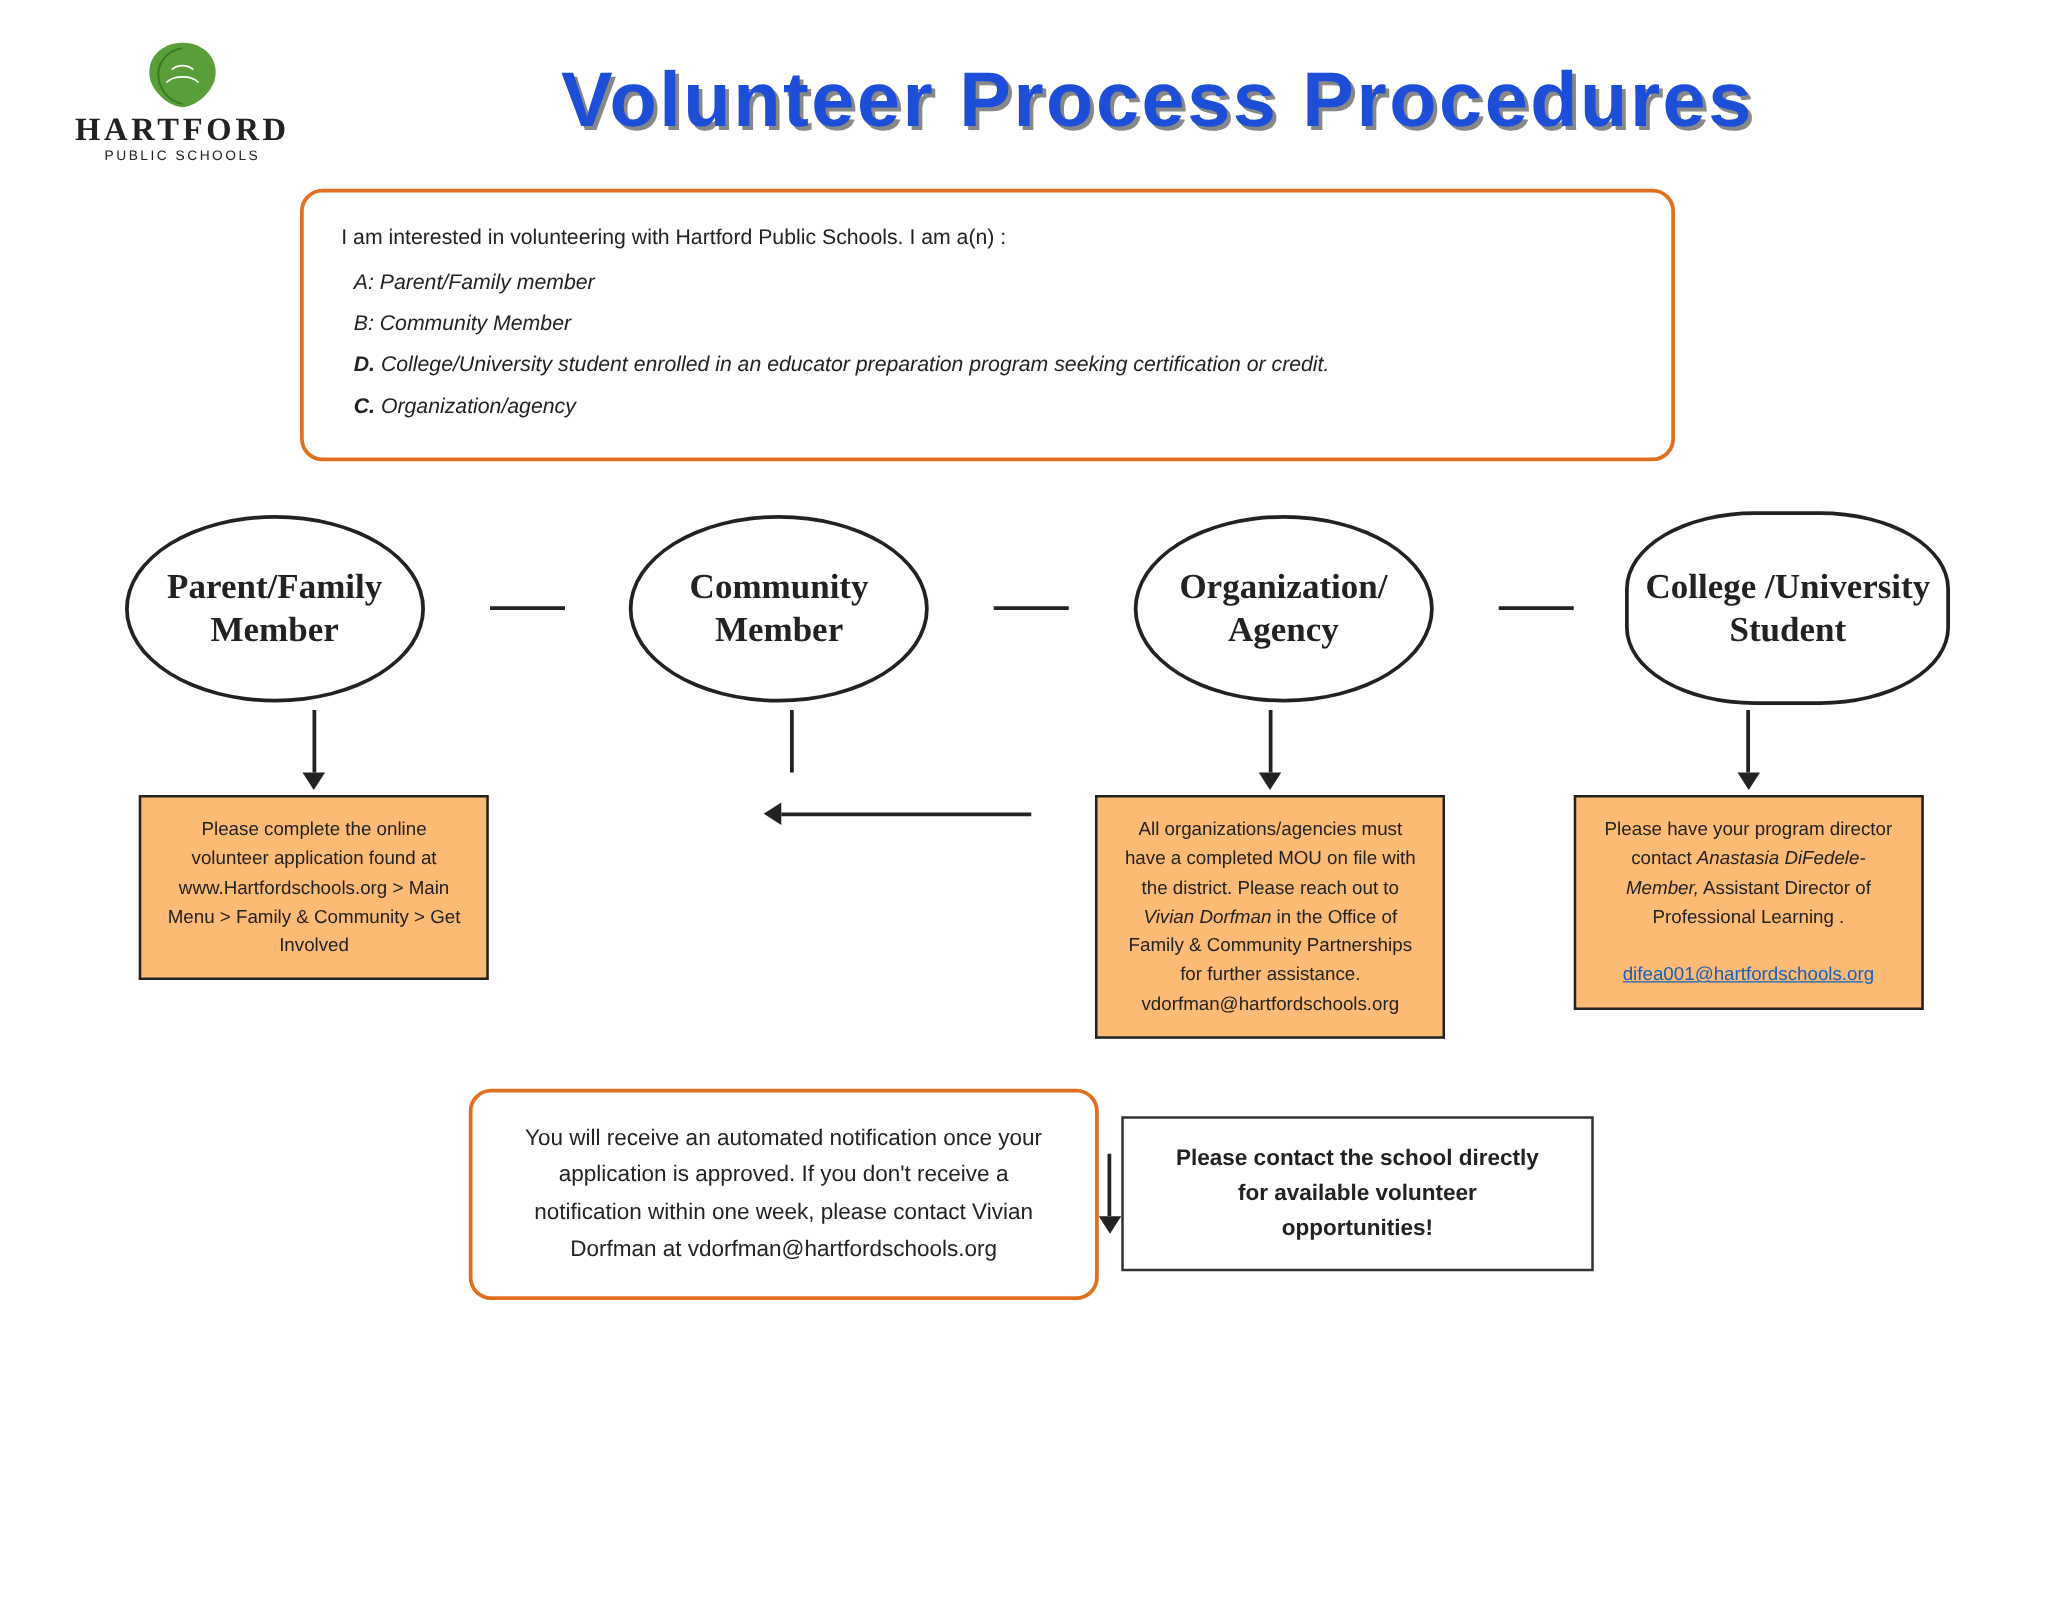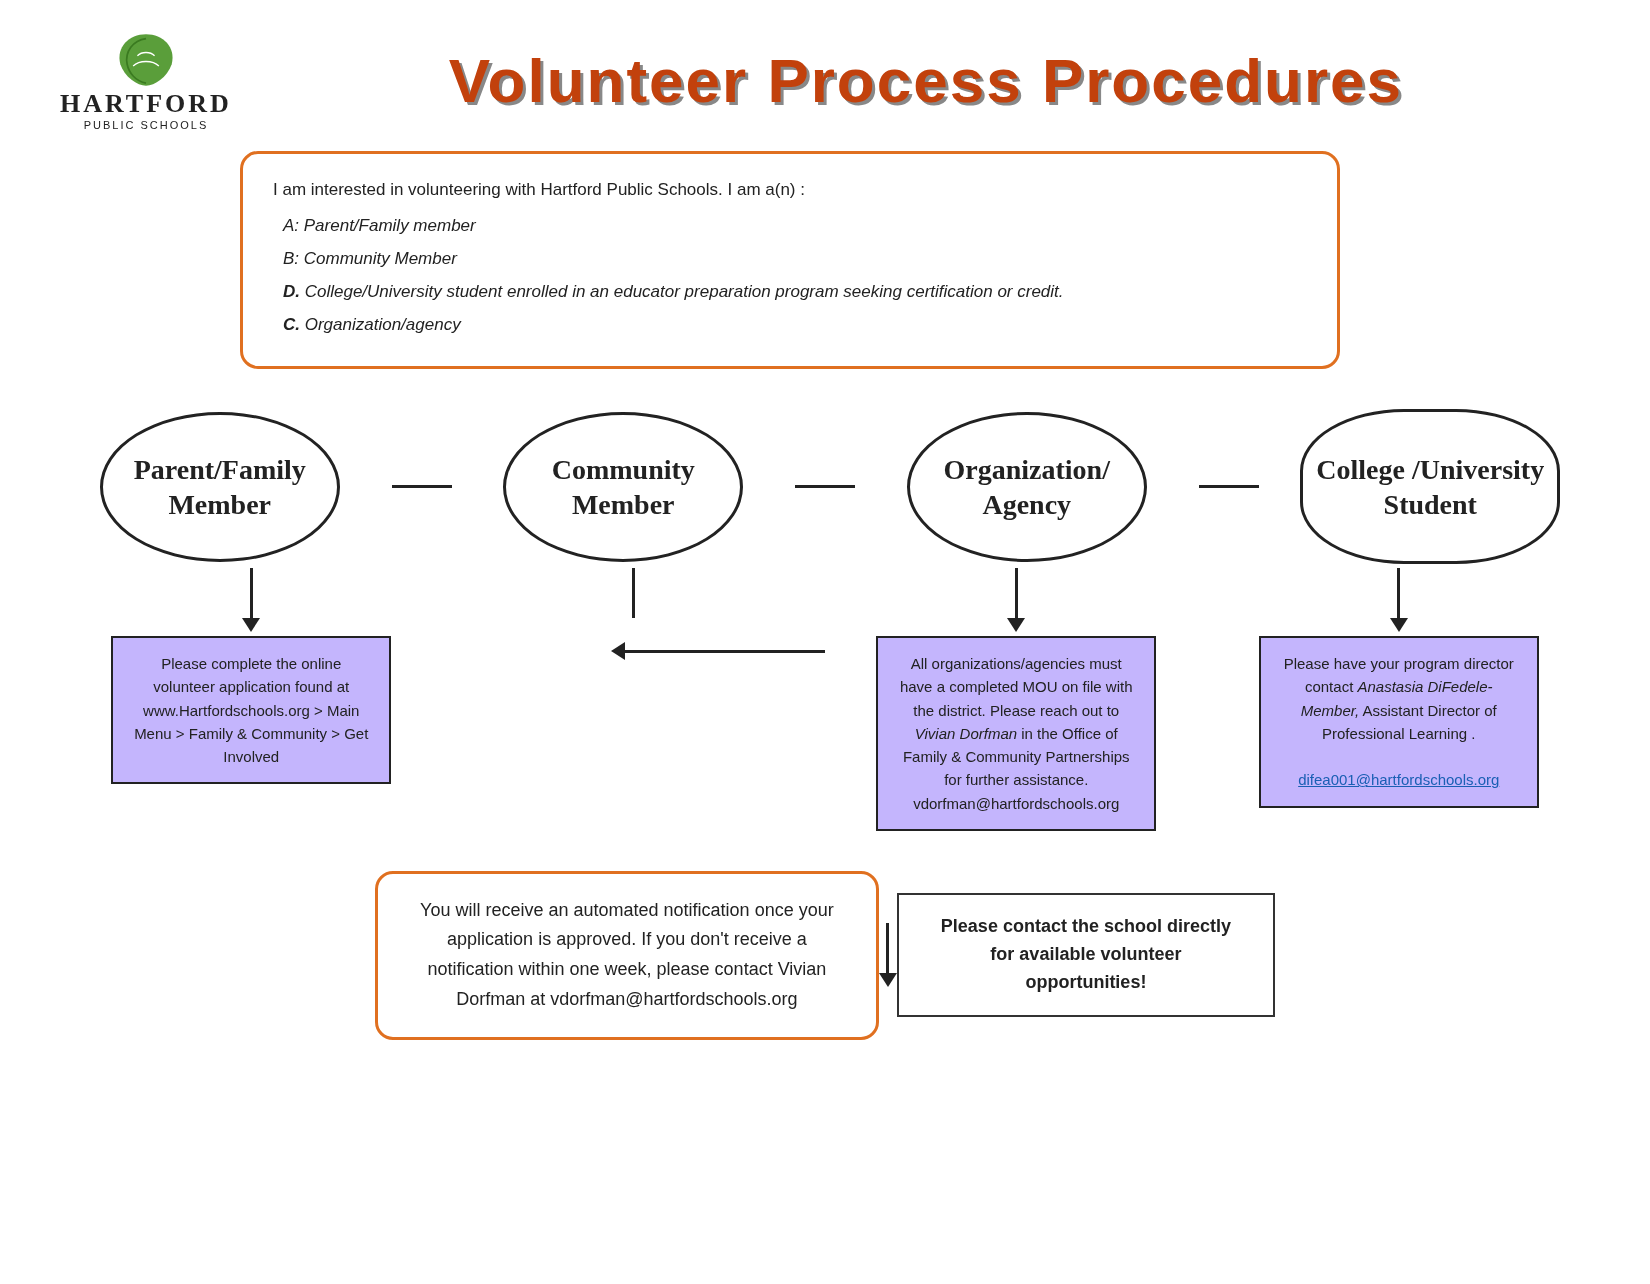--- a/index.html
+++ b/index.html
@@ -46,21 +46,21 @@
       letter-spacing: 2px;
       text-transform: uppercase;
     }
     .page-title {
       flex: 1;
       text-align: center;
       font-size: 62px;
       font-weight: 900;
       font-family: 'Impact', 'Arial Black', sans-serif;
       letter-spacing: 2px;
-      color: #c2410c;
+      color: #1d4ed8;
       text-shadow: 3px 3px 0 #888;
     }
 
     
     .intro-box {
       border: 3px solid #e07020;
       border-radius: 18px;
       padding: 22px 30px 22px 30px;
       margin: 0 0 40px 180px;
       max-width: 1100px;
@@ -157,21 +157,21 @@
       border-right: 14px solid #222;
     }
 
     
     .info-box {
       border: 2px solid #222;
       padding: 14px 16px;
       font-size: 15px;
       line-height: 1.55;
       text-align: center;
-      background: #c4b5fd;
+      background: #fdba74;
       max-width: 280px;
     }
     .info-box a {
       color: #1a5fb4;
       text-decoration: underline;
     }
     .info-box .italic { font-style: italic; }
 
     
     .bottom-row {

